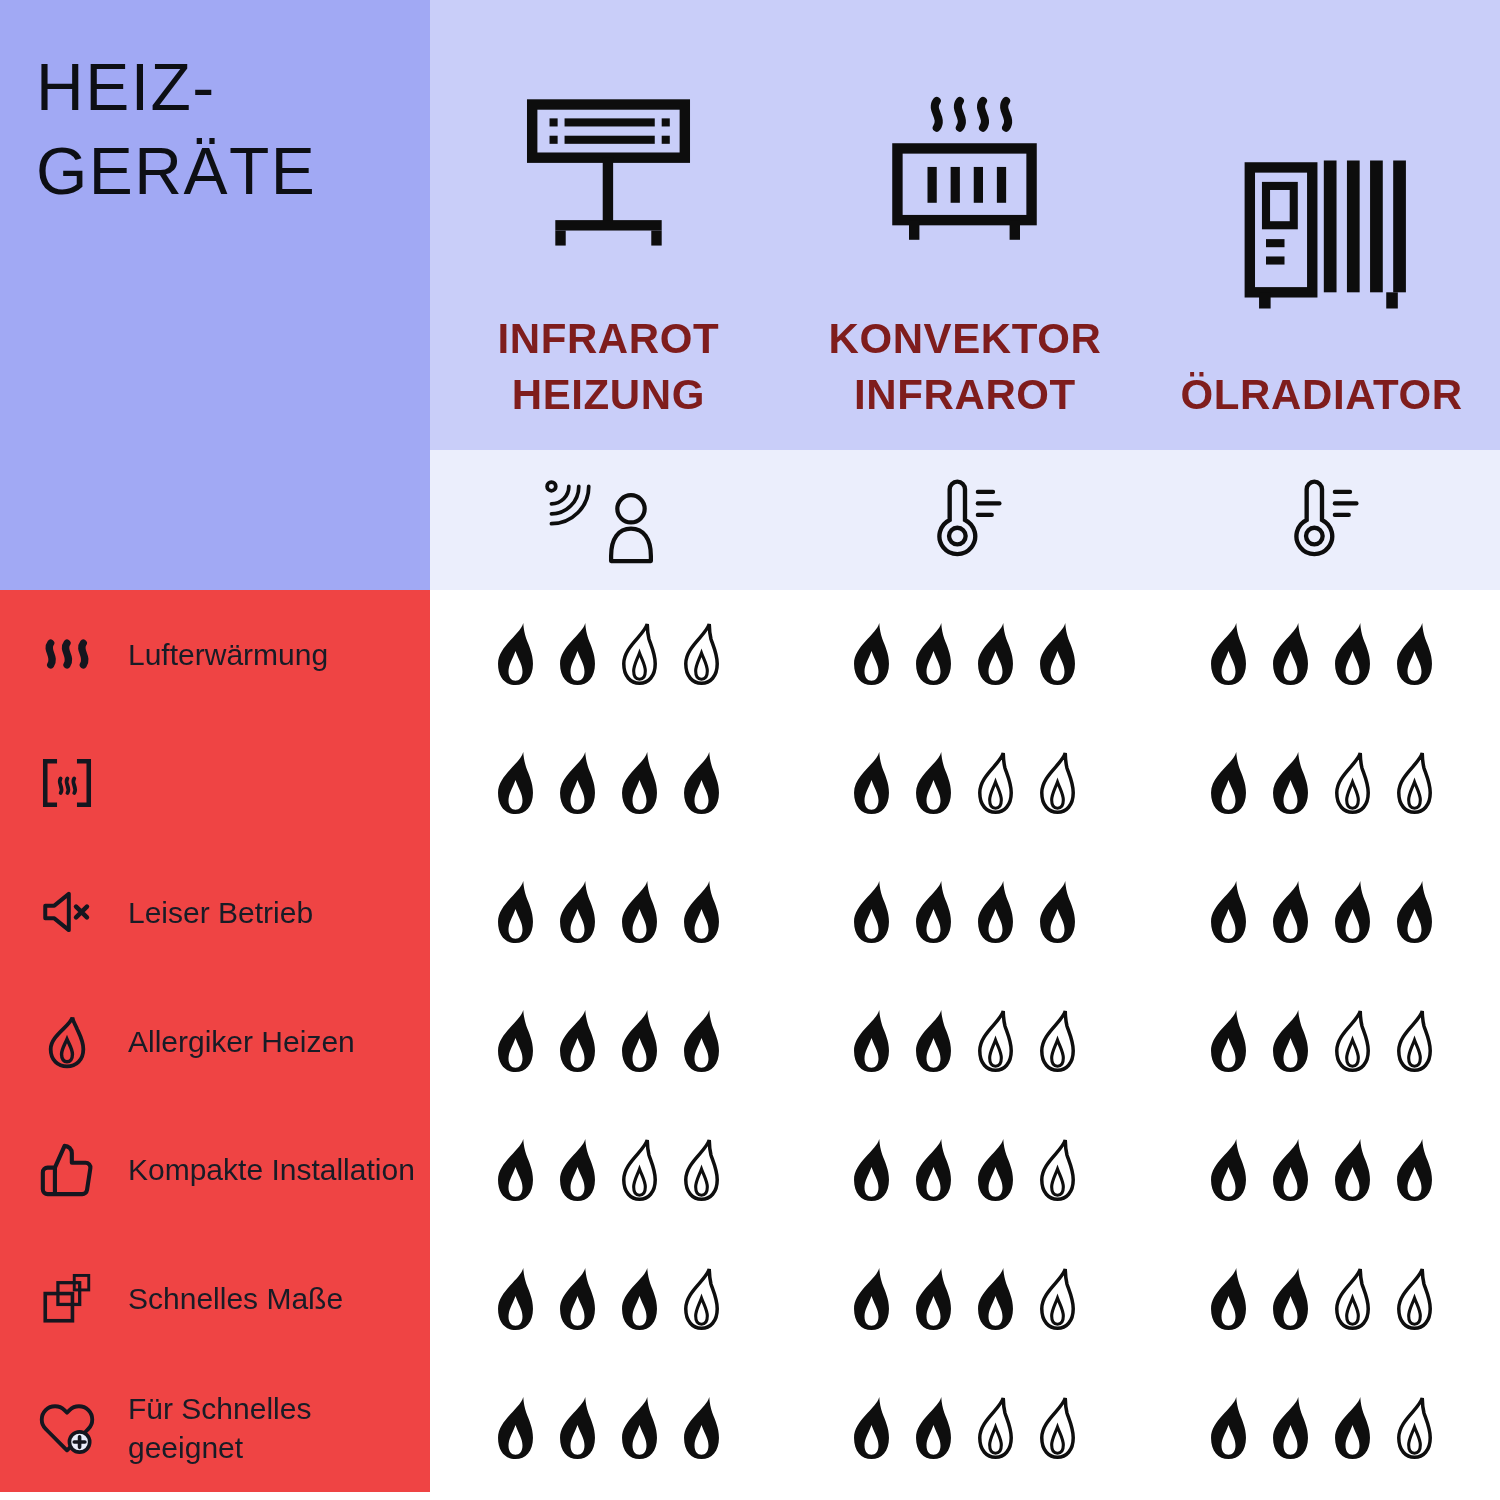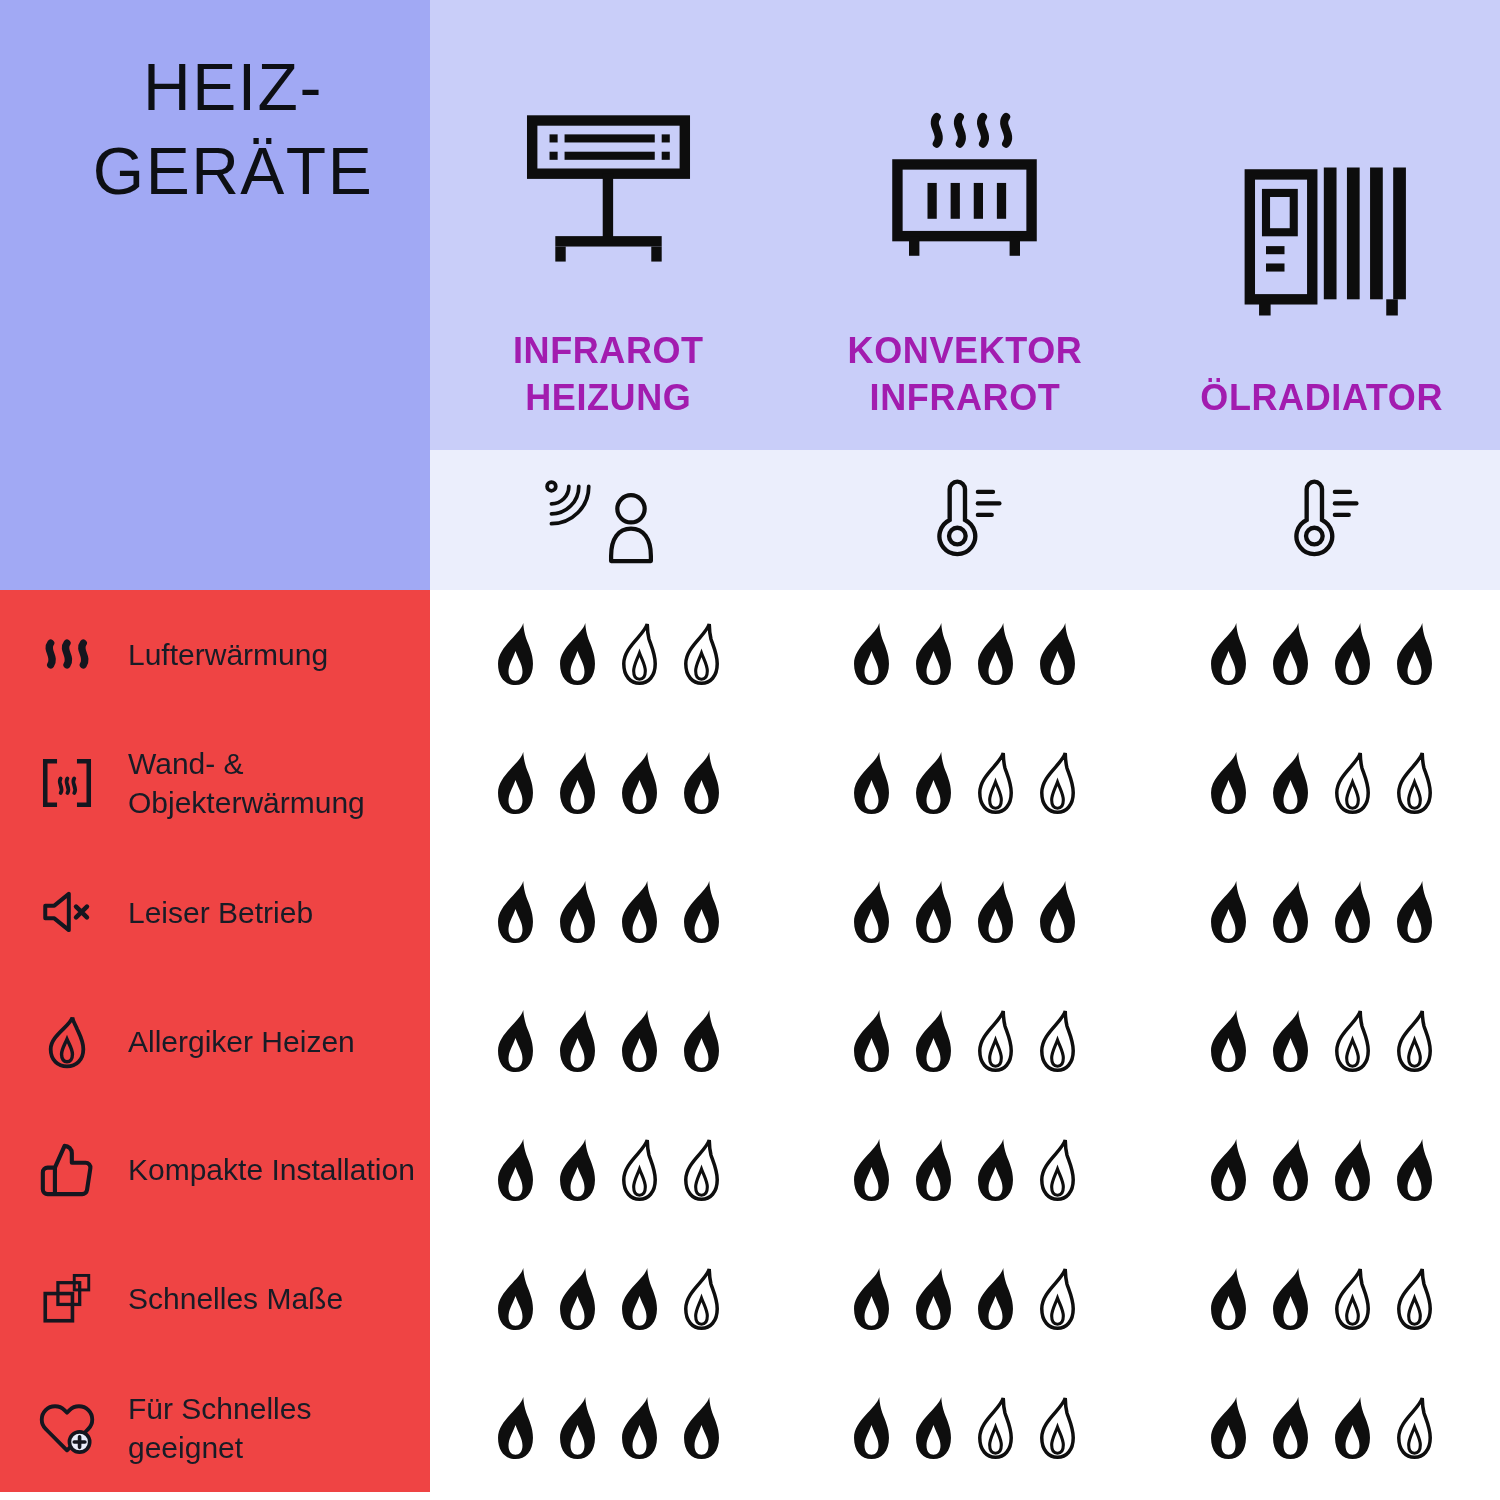--- a/index.html
+++ b/index.html
@@ -2,29 +2,29 @@
 <html><head>
 <meta charset="utf-8">
 <style>
   html,body{margin:0;padding:0;}
   body{width:1500px;height:1500px;background:#ffffff;font-family:"Liberation Sans",sans-serif;color:#0d0f14;}
   #stage{position:relative;width:1500px;height:1500px;overflow:hidden;background:#ffffff;}
 
   
   #title-block{position:absolute;left:0;top:0;width:430px;height:590px;background:#a1a9f4;}
   #title-block h1{margin:0;padding:46px 0 0 36px;font-size:66px;font-weight:400;
-    letter-spacing:1.5px;line-height:1.27;white-space:pre-line;color:#0d0f14;text-align:center;}
+    letter-spacing:1.5px;line-height:1.27;white-space:pre-line;color:#0d0f14;}
 
   
   #col-headers{position:absolute;left:430px;top:0;width:1070px;height:450px;background:#c9cef9;
     display:grid;grid-template-columns:repeat(3,1fr);}
   .col{display:flex;flex-direction:column;align-items:center;justify-content:flex-end;padding-bottom:28px;}
   .product-icon svg{height:185px;display:block;}
-  .col-title{margin-top:40px;font-size:36px;font-weight:700;letter-spacing:.6px;line-height:1.32;
-    text-align:center;white-space:pre-line;color:#a21caf;}
+  .col-title{margin-top:40px;font-size:42px;font-weight:700;letter-spacing:.6px;line-height:1.32;
+    text-align:center;white-space:pre-line;color:#7f1d1d;}
 
   
   #mode-row{position:absolute;left:430px;top:450px;width:1070px;height:140px;background:#ebeefc;
     display:grid;grid-template-columns:repeat(3,1fr);}
   .mode-cell{display:flex;align-items:center;justify-content:center;}
   .mode-icon svg{height:92px;display:block;}
 
   
   #sidebar{position:absolute;left:0;top:590px;width:430px;height:902px;background:#ef4444;
     display:flex;flex-direction:column;}
@@ -183,22 +183,20 @@
               <path d="M21,8 H8 V56 H21"></path>
               <path d="M43,8 H56 V56 H43"></path>
             </g>
             <g fill="none" stroke="#14161f" stroke-width="4.2" stroke-linecap="round">
               <path d="M25,27 c-4,5.5 4,10 0,16"></path>
               <path d="M32.5,27 c-4,5.5 4,10 0,16"></path>
               <path d="M40,27 c-4,5.5 4,10 0,16"></path>
             </g>
           </svg>
         </span>
-        <div class="feature-label">Wand- &amp;
-Objekterwärmung</div>
       </div>
       <div class="feature-row">
         <span class="icon feature-icon">
           <svg viewBox="0 0 64 64">
             <path fill="none" stroke="#14161f" stroke-width="4.4" stroke-linejoin="round" d="M8,25 h10 l16,-13 v40 l-16,-13 h-10 z"></path>
             <path fill="none" stroke="#14161f" stroke-width="5" stroke-linecap="round" d="M42,26 l12,12 M54,26 l-12,12"></path>
           </svg>
         </span>
         <div class="feature-label">Leiser Betrieb</div>
       </div>

